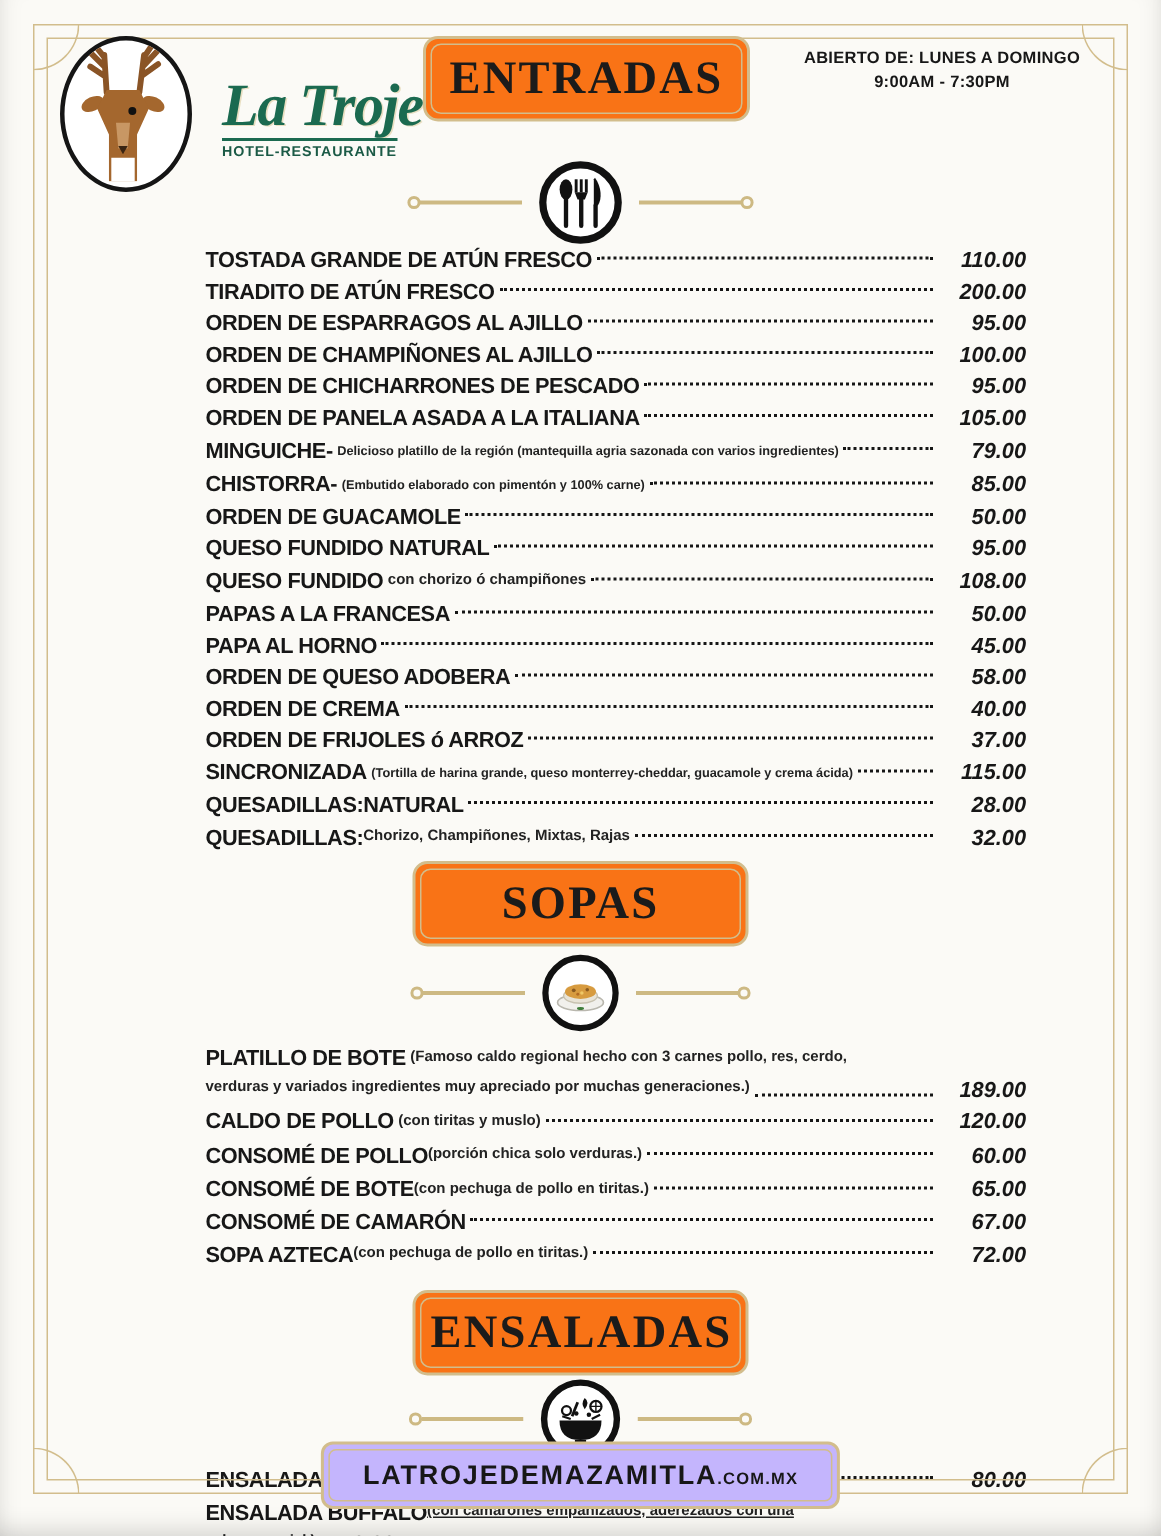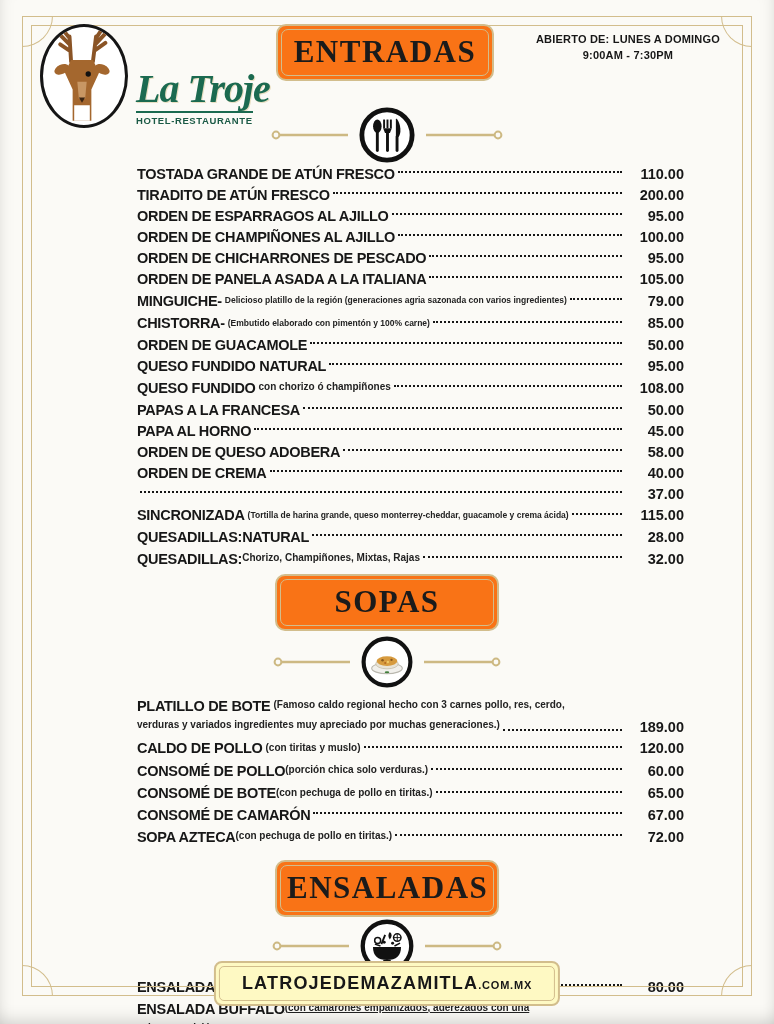--- a/index.html
+++ b/index.html
@@ -15,21 +15,21 @@
   .frame-outer{position:absolute;left:22px;right:22px;top:16px;bottom:28px;border:1.6px solid #d2bd8c;pointer-events:none;}
   .frame-inner{position:absolute;left:31px;right:31px;top:25px;bottom:37px;border:1.4px solid #d2bd8c;pointer-events:none;}
   .arc{position:absolute;width:30px;height:30px;border:1.5px solid #d2bd8c;pointer-events:none;}
   .arc-tl{left:22px;top:16px;border-bottom-right-radius:100%;border-top:none;border-left:none;}
   .arc-tr{right:22px;top:16px;border-bottom-left-radius:100%;border-top:none;border-right:none;}
   .arc-bl{left:22px;bottom:28px;border-top-right-radius:100%;border-bottom:none;border-left:none;}
   .arc-br{right:22px;bottom:28px;border-top-left-radius:100%;border-bottom:none;border-right:none;}
   
   .header{position:relative;display:flex;align-items:flex-start;justify-content:space-between;
     padding:24px 46px 0 40px;height:82px;}
-  .brand{display:flex;align-items:flex-end;}
+  .brand{display:flex;align-items:center;gap:12px;}
   .logo-circle{width:82px;height:98px;border:3px solid #151515;border-radius:50%;overflow:hidden;background:#fff;flex:0 0 auto;}
   .brand-text{margin-left:8px;margin-top:6px;}
   .brand-script{font-family:"Liberation Serif",serif;font-style:italic;font-weight:bold;
     font-size:40px;line-height:40px;color:#1b6a50;letter-spacing:-1px;
     text-shadow:1px 1px 0 #e9dfc2;}
   .brand-sub{display:inline-block;margin-top:2px;border-top:2.5px solid #1b6a50;
     font-size:9.5px;font-weight:bold;color:#1b5a46;letter-spacing:.6px;padding-top:2px;}
   .hours{width:200px;text-align:center;font-weight:bold;font-size:11px;line-height:1.45;margin-top:8px;letter-spacing:.2px;margin-left:28px;}
   
   .tbox{width:214px;margin:0 auto;border:2px solid #d2bd8c;border-radius:10px;padding:3px;background:#f97316;position:relative;z-index:2;}
@@ -38,27 +38,27 @@
   
   .divider{display:flex;align-items:center;justify-content:center;position:relative;z-index:1;}
   .divider .gap{margin:0 10px;display:flex;}
   
   .menu{padding:4px 90px 0 137px;}
   .row{display:flex;align-items:center;margin-bottom:5px;line-height:16px;}
   .nm{font-weight:bold;font-size:14.5px;letter-spacing:-.3px;white-space:nowrap;}
   .desc{font-weight:bold;font-size:10px;margin-left:3px;white-space:nowrap;padding-bottom:1.5px;color:#222;}
   .desc.sm{font-size:8.5px;}
   .dots{flex:1 1 auto;min-width:18px;border-bottom:2.4px dotted #161616;margin:0 10px 3.5px 3px;}
-  .price{font-weight:bold;font-size:14.5px;min-width:52px;text-align:right;white-space:nowrap;}
+  .price{font-weight:bold;font-size:14.5px;min-width:52px;text-align:right;white-space:nowrap;font-style:italic;}
   .row2 .line1{display:flex;align-items:flex-end;line-height:16px;}
   .row2 .line2{display:flex;align-items:flex-end;line-height:16px;margin-top:3px;}
   .row2{margin-bottom:5px;}
   
   .fbox{position:absolute;left:50%;bottom:18px;transform:translateX(-50%);
-    background:#fef9c3;border:2px solid #d2bd8c;border-radius:8px;padding:3px;z-index:3;}
+    background:#c4b5fd;border:2px solid #d2bd8c;border-radius:8px;padding:3px;z-index:3;}
   .fbox-in{border:1.5px solid #d2bd8c;border-radius:5px;padding:6px 22px;white-space:nowrap;}
   .fdomain{font-weight:bold;font-size:18px;letter-spacing:1.2px;}
   .fsuffix{font-weight:bold;font-size:11px;letter-spacing:.8px;}
   .mt6{margin-top:6px;} .mt14{margin-top:14px;}
 </style>
 </head>
 <body>
 
 <div class="frame-outer"></div>
 <div class="frame-inner"></div>
@@ -153,21 +153,21 @@
       <span class="dots"></span>
       <span class="price">95.00</span>
     </div>
   <div class="row">
       <span class="nm">ORDEN DE PANELA ASADA A LA ITALIANA</span>
       <span class="dots"></span>
       <span class="price">105.00</span>
     </div>
   <div class="row">
       <span class="nm">MINGUICHE-</span>
-      <span class="desc sm">Delicioso platillo de la región (generaciones agria sazonada con varios ingredientes)</span>
+      <span class="desc sm">Delicioso platillo de la región (mantequilla agria sazonada con varios ingredientes)</span>
       <span class="dots"></span>
       <span class="price">79.00</span>
     </div>
   <div class="row">
       <span class="nm">CHISTORRA-</span>
       <span class="desc sm">(Embutido elaborado con pimentón y 100% carne)</span>
       <span class="dots"></span>
       <span class="price">85.00</span>
     </div>
   <div class="row">
@@ -200,20 +200,21 @@
       <span class="nm">ORDEN DE QUESO ADOBERA</span>
       <span class="dots"></span>
       <span class="price">58.00</span>
     </div>
   <div class="row">
       <span class="nm">ORDEN DE CREMA</span>
       <span class="dots"></span>
       <span class="price">40.00</span>
     </div>
   <div class="row">
+      <span class="nm">ORDEN DE FRIJOLES ó ARROZ</span>
       <span class="dots"></span>
       <span class="price">37.00</span>
     </div>
   <div class="row">
       <span class="nm">SINCRONIZADA</span>
       <span class="desc sm">(Tortilla de harina grande, queso monterrey-cheddar, guacamole y crema ácida)</span>
       <span class="dots"></span>
       <span class="price">115.00</span>
     </div>
   <div class="row">

